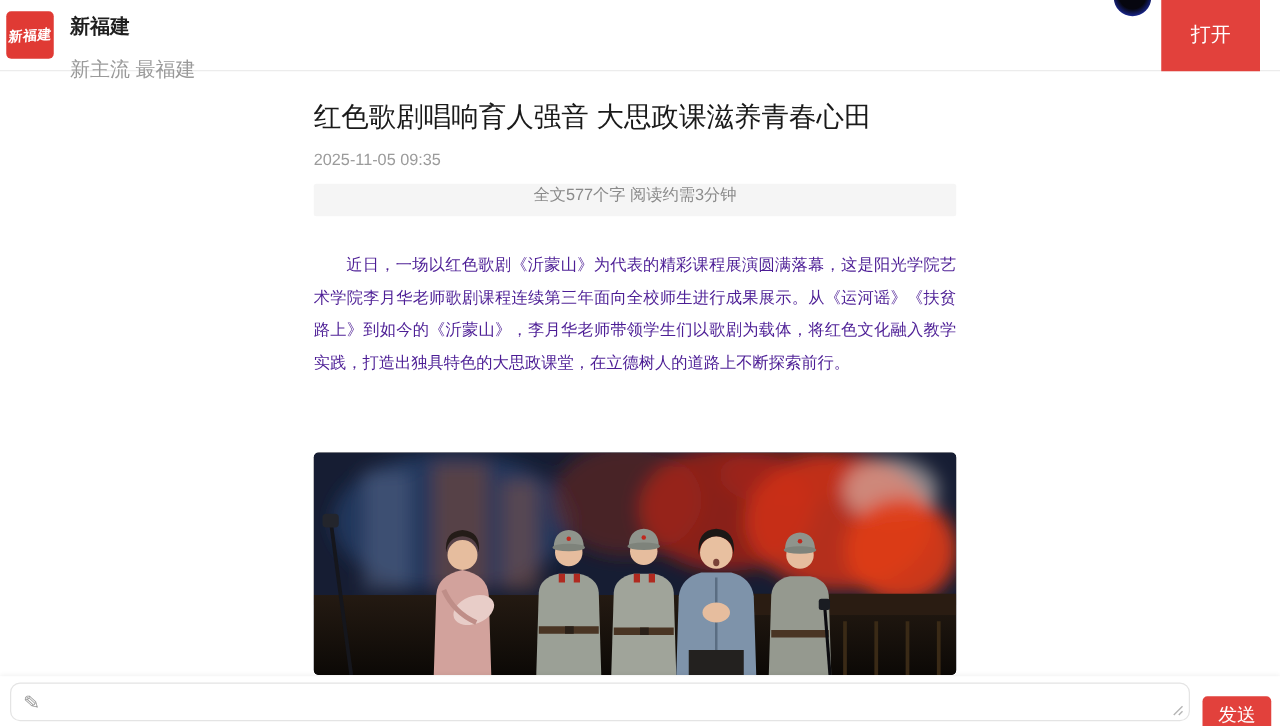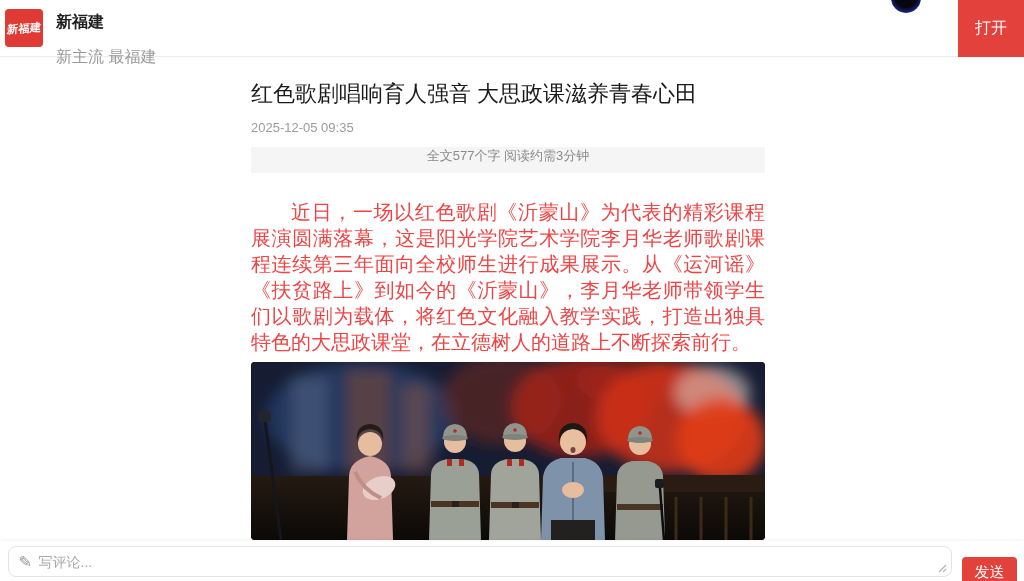--- a/index.html
+++ b/index.html
@@ -32,21 +32,21 @@
   .app-tagline { font-size: 16px; color: #9a9a9a; line-height: 16px; margin-top: 17px; }
 
   .orb {
     position: absolute; left: 891px; top: -17px; width: 30px; height: 30px;
     border-radius: 50%;
     background: radial-gradient(circle at 50% 45%, #06060f 48%, #141e6e 68%, #2b3cd8 84%, #4a62f0 97%);
     z-index: 40;
   }
 
   .open-btn {
-    position: absolute; right: 0; top: 0; width: 66px; height: 57px;
+    position: absolute; right: 16px; top: 0; width: 79px; height: 57px;
     background: #e2413c; color: #ffffff; border: none;
     font-size: 16px; font-family: inherit; cursor: pointer;
     display: flex; align-items: center; justify-content: center;
   }
 
   
   .article-title {
     position: absolute; left: 251px; top: 80px; width: 514px;
     font-size: 22px; font-weight: normal; color: #1a1a1a; line-height: 28px;
   }
@@ -55,21 +55,21 @@
     font-size: 13px; color: #9b9b9b;
   }
   .meta-bar {
     position: absolute; left: 251px; top: 147px; width: 514px; height: 26px;
     background: #f5f5f5; border-radius: 2px;
     display: flex; justify-content: center;
     font-size: 13px; color: #8a8a8a;
   }
   .article-body {
     position: absolute; left: 251px; top: 199px; width: 514px;
-    font-size: 20px; line-height: 26px; color: #ef4444;
+    font-size: 13px; line-height: 26px; color: #4c1d95;
     text-indent: 2em; text-align: justify;
   }
 
   
   .article-photo {
     position: absolute; left: 251px; top: 362px; width: 514px; height: 178px;
     border-radius: 4px; overflow: hidden; background: #10131f; cursor: pointer;
   }
   .article-photo svg { display: block; }
 
@@ -106,21 +106,21 @@
   <div class="app-info">
     <div class="app-name">新福建</div>
     <div class="app-tagline">新主流 最福建</div>
   </div>
   <button class="open-btn">打开</button>
 </div>
 
 <div class="orb"></div>
 
 <h1 class="article-title">红色歌剧唱响育人强音 大思政课滋养青春心田</h1>
-<div class="article-date">2025-12-05 09:35</div>
+<div class="article-date">2025-11-05 09:35</div>
 <div class="meta-bar">
   <span>全文577个字 阅读约需3分钟</span>
 </div>
 <p class="article-body">近日，一场以红色歌剧《沂蒙山》为代表的精彩课程展演圆满落幕，这是阳光学院艺术学院李月华老师歌剧课程连续第三年面向全校师生进行成果展示。从《运河谣》《扶贫路上》到如今的《沂蒙山》，李月华老师带领学生们以歌剧为载体，将红色文化融入教学实践，打造出独具特色的大思政课堂，在立德树人的道路上不断探索前行。</p>
 
 <div class="article-photo">
   <svg width="514" height="178" viewBox="0 0 514 178" xmlns="http://www.w3.org/2000/svg">
     <defs>
       <filter id="blur1" x="-30%" y="-30%" width="160%" height="160%">
           <feGaussianBlur stdDeviation="7"></feGaussianBlur>
@@ -214,20 +214,19 @@
     <g>
       <line x1="409" y1="126" x2="413" y2="178" stroke="#0c0c10" stroke-width="2.5"></line>
       <rect x="404" y="117" width="9" height="9" rx="2" fill="#1a1c22"></rect>
     </g>
   </svg>
 </div>
 
 <div class="comment-bar">
   <div class="comment-input-wrap">
     <span class="pencil-glyph">✎</span>
-    <input class="comment-input" type="text" placeholder="写评论..." style="">
     <svg class="resize-grip" viewBox="0 0 10 10">
       <line x1="2" y1="9" x2="9" y2="2" stroke="#b5b5b5" stroke-width="1.2"></line>
       <line x1="6" y1="9" x2="9" y2="6" stroke="#b5b5b5" stroke-width="1.2"></line>
     </svg>
   </div>
   <button class="send-btn">发送</button>
 </div>
 
 </body></html>

